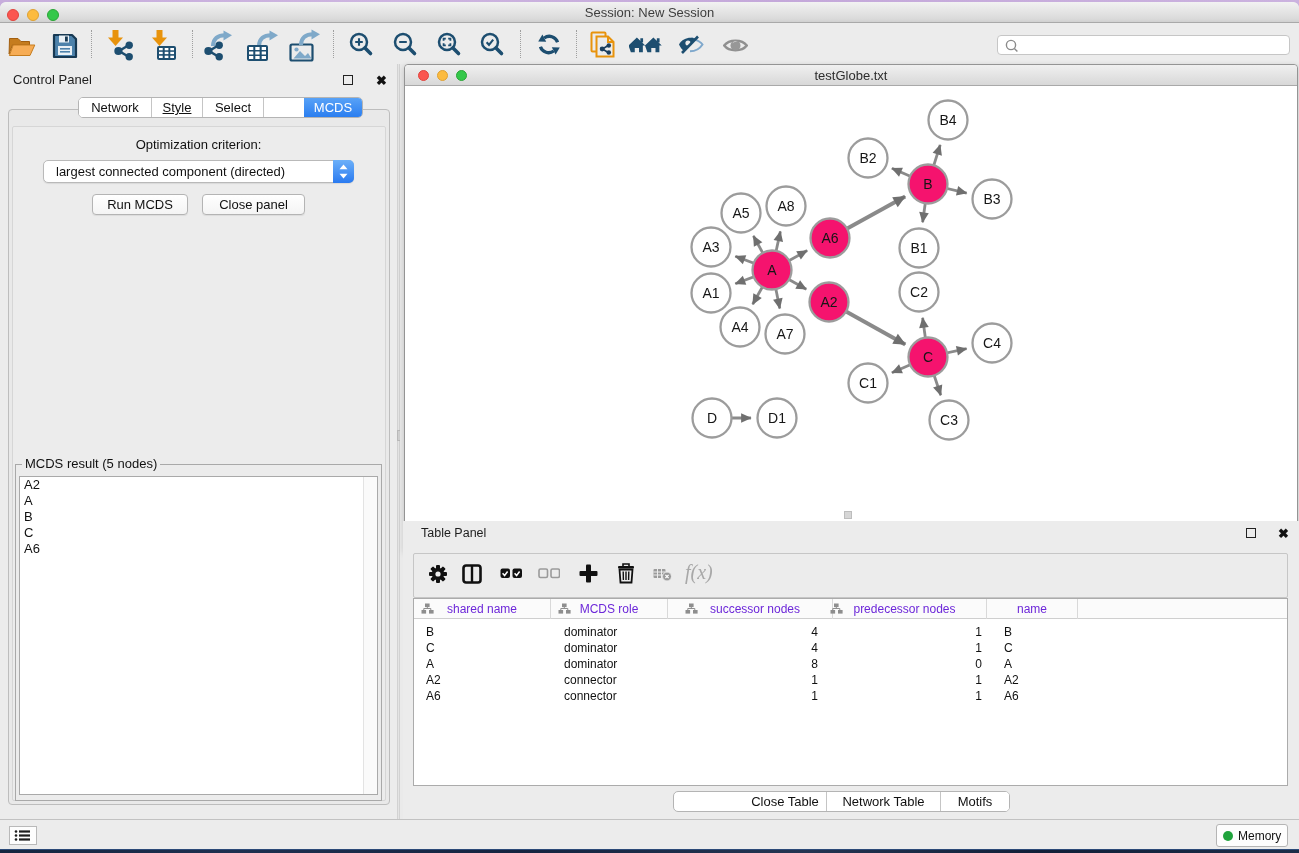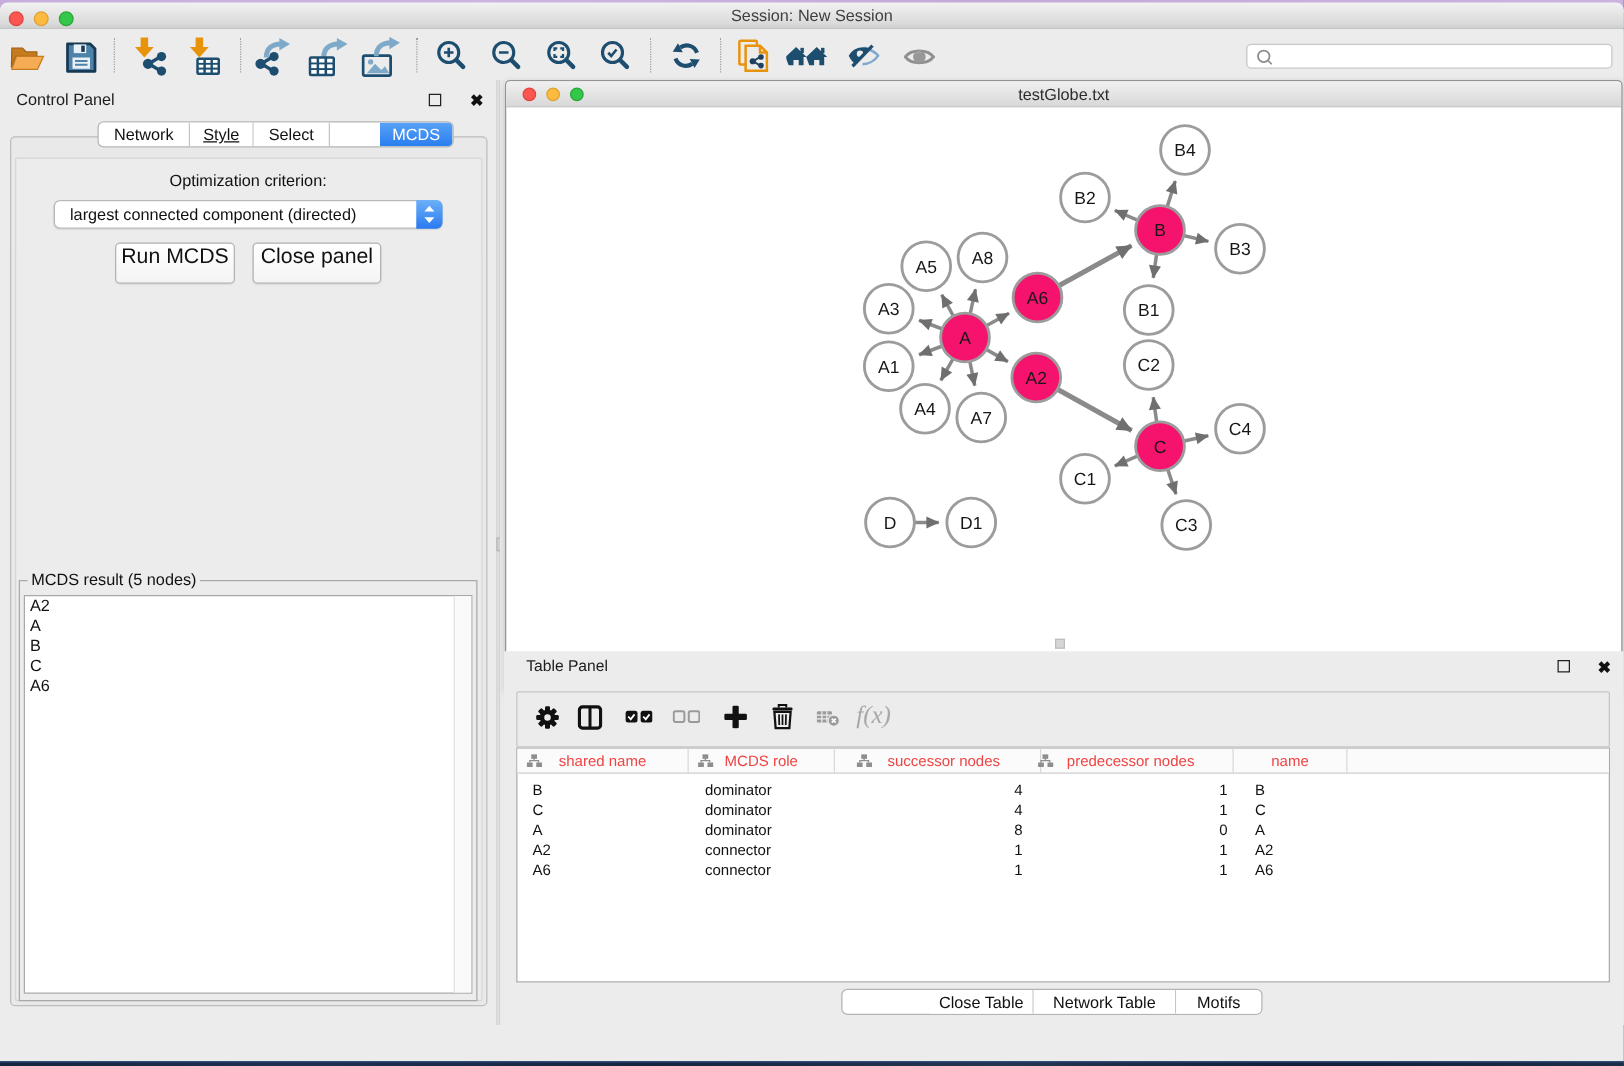--- a/index.html
+++ b/index.html
@@ -25,21 +25,21 @@
 
 .seg{position:absolute;display:flex;height:21px;border:1px solid #b4b4b4;border-radius:5px;background:#fff;overflow:hidden;font-size:13px;color:#111;}
 .seg div{display:flex;align-items:center;justify-content:center;border-right:1px solid #c5c5c5;background:#fff;white-space:nowrap;}
 .seg div:last-child{border-right:none;}
 .seg div.sel{background:linear-gradient(#58a2f7,#2b7ef0);color:#fff;border-right-color:#2b7ef0;}
 
 #cp-box{position:absolute;left:8px;top:45px;width:382px;height:696px;background:#e9e9e9;border:1px solid #bdbdbd;border-radius:4px;}
 #optlabel{position:absolute;left:0;top:73px;width:397px;text-align:center;font-size:13px;color:#111;}
 #dropdown{position:absolute;left:43px;top:96px;width:311px;height:23px;background:#fff;border:1px solid #b9b9b9;border-radius:5px;font-size:13px;color:#111;line-height:21px;padding-left:12px;box-shadow:0 1px 1px rgba(0,0,0,.08);}
 #dd-step{position:absolute;right:-1px;top:-1px;width:21px;height:23px;background:linear-gradient(#6cb0f9,#2a7af0);border-radius:0 5px 5px 0;}
-.btn{position:absolute;height:33px;background:linear-gradient(#ffffff,#f4f4f4);border:1px solid #b4b4b4;border-radius:4px;font-size:17px;color:#111;text-align:center;line-height:19px;box-shadow:0 1px 1px rgba(0,0,0,.07);}
+.btn{position:absolute;height:21px;background:linear-gradient(#ffffff,#f4f4f4);border:1px solid #b4b4b4;border-radius:4px;font-size:13px;color:#111;text-align:center;line-height:19px;box-shadow:0 1px 1px rgba(0,0,0,.07);}
 
 #grpbox{position:absolute;left:15px;top:400px;width:367px;height:337px;border:1px solid #a9a9a9;}
 #grplabel{position:absolute;left:6px;top:-9px;background:#ececec;padding:0 3px;font-size:13px;color:#111;}
 #mlist{position:absolute;left:3px;top:11px;width:359px;height:319px;background:#fff;border:1px solid #a9a9a9;font-size:13px;color:#111;}
 #mlist .row{padding-left:4px;height:16px;line-height:16px;}
 #mscroll{position:absolute;right:0;top:0;width:14px;height:317px;background:#fafafa;border-left:1px solid #e3e3e3;}
 
 #statusbar{position:absolute;left:0;top:817px;width:1299px;height:30px;background:#ececec;border-top:1px solid #c2c2c2;}
 #listbtn{position:absolute;left:9px;top:6px;width:28px;height:19px;background:#fdfdfd;border:1px solid #b9b9b9;}
 #membtn{position:absolute;left:1216px;top:4px;width:72px;height:23px;background:#fdfdfd;border:1px solid #b5b5b5;border-radius:3px;font-size:12px;color:#111;}
@@ -50,21 +50,21 @@
 #netwin{position:absolute;left:4px;top:0px;width:894px;height:487px;background:#fff;border:1px solid #949494;border-radius:4px 4px 0 0;box-shadow:0 2px 6px rgba(0,0,0,.18);}
 #nw-title{position:absolute;left:0;top:0;width:892px;height:21px;background:linear-gradient(#f0f0f0,#d8d8d8);border-bottom:1px solid #a9a9a9;border-radius:4px 4px 0 0;}
 #nw-title .tl{position:absolute;top:5px;width:11px;height:11px;border-radius:50%;}
 #nw-text{position:absolute;top:3px;width:892px;text-align:center;font-size:13px;color:#2d2d2d;}
 #graphwrap{position:absolute;left:0;top:22px;width:892px;height:421px;overflow:hidden;}
 
 #tablepanel{position:absolute;left:3px;top:457px;width:896px;height:299px;background:#ececec;}
 #tp-toolbar{position:absolute;left:10px;top:32px;width:875px;height:45px;background:#ececec;border:1px solid #c6c6c6;border-radius:2px;}
 #tp-table{position:absolute;left:10px;top:77px;width:875px;height:188px;background:#fff;border:1px solid #ababab;}
 .thead{position:absolute;left:0;top:0;height:20px;background:#fbfbfb;border-bottom:1px solid #cfcfcf;}
-.thcell{position:absolute;top:0;height:20px;border-right:1px solid #d9d9d9;font-size:12px;color:#ef4444;text-align:center;line-height:20px;}
+.thcell{position:absolute;top:0;height:20px;border-right:1px solid #d9d9d9;font-size:12px;color:#6d28d9;text-align:center;line-height:20px;}
 .trow{position:absolute;font-size:12px;color:#111;height:16px;line-height:16px;}
 </style></head><body>
 <div id="wall-top"></div>
 <div id="app">
   <div id="titlebar">
     <div class="tl" style="left:7px;background:#fb5650;border:0.5px solid #e0443e;"></div>
     <div class="tl" style="left:27px;background:#fcbb3f;border:0.5px solid #dfa133;"></div>
     <div class="tl" style="left:47px;background:#34c84a;border:0.5px solid #2aa537;"></div>
     <div id="title-text">Session: New Session</div>
   </div>
@@ -491,14 +491,30 @@
     </div>
     <div class="seg" style="left:270px;top:270px;">
       <div class="sel" style="width:70px;margin-top:48px;">Node Table</div>
             <div style="width:83px;">Close Table</div>
             <div style="width:114px;">Network Table</div>
             <div style="width:68px;">Motifs</div>
     </div>
   </div>
  </div>
 </div>
+<div id="statusbar">
+  <div id="listbtn"><svg width="26" height="17" viewBox="0 0 26 17">
+          <g fill="#1c1c1c">
+            <circle cx="6" cy="4.5" r="1.3"></circle>
+            <circle cx="6" cy="8.5" r="1.3"></circle>
+            <circle cx="6" cy="12.5" r="1.3"></circle>
+            <rect x="9" y="3.4" width="11" height="2.2"></rect>
+            <rect x="9" y="7.4" width="11" height="2.2"></rect>
+            <rect x="9" y="11.4" width="11" height="2.2"></rect>
+          </g>
+        </svg></div>
+  <div id="membtn">
+        <div class="dot"></div>
+        <div class="mt">Memory</div>
+      </div>
+</div>
 </div>
 <div id="wall-bot"></div>
 
 </body></html>

